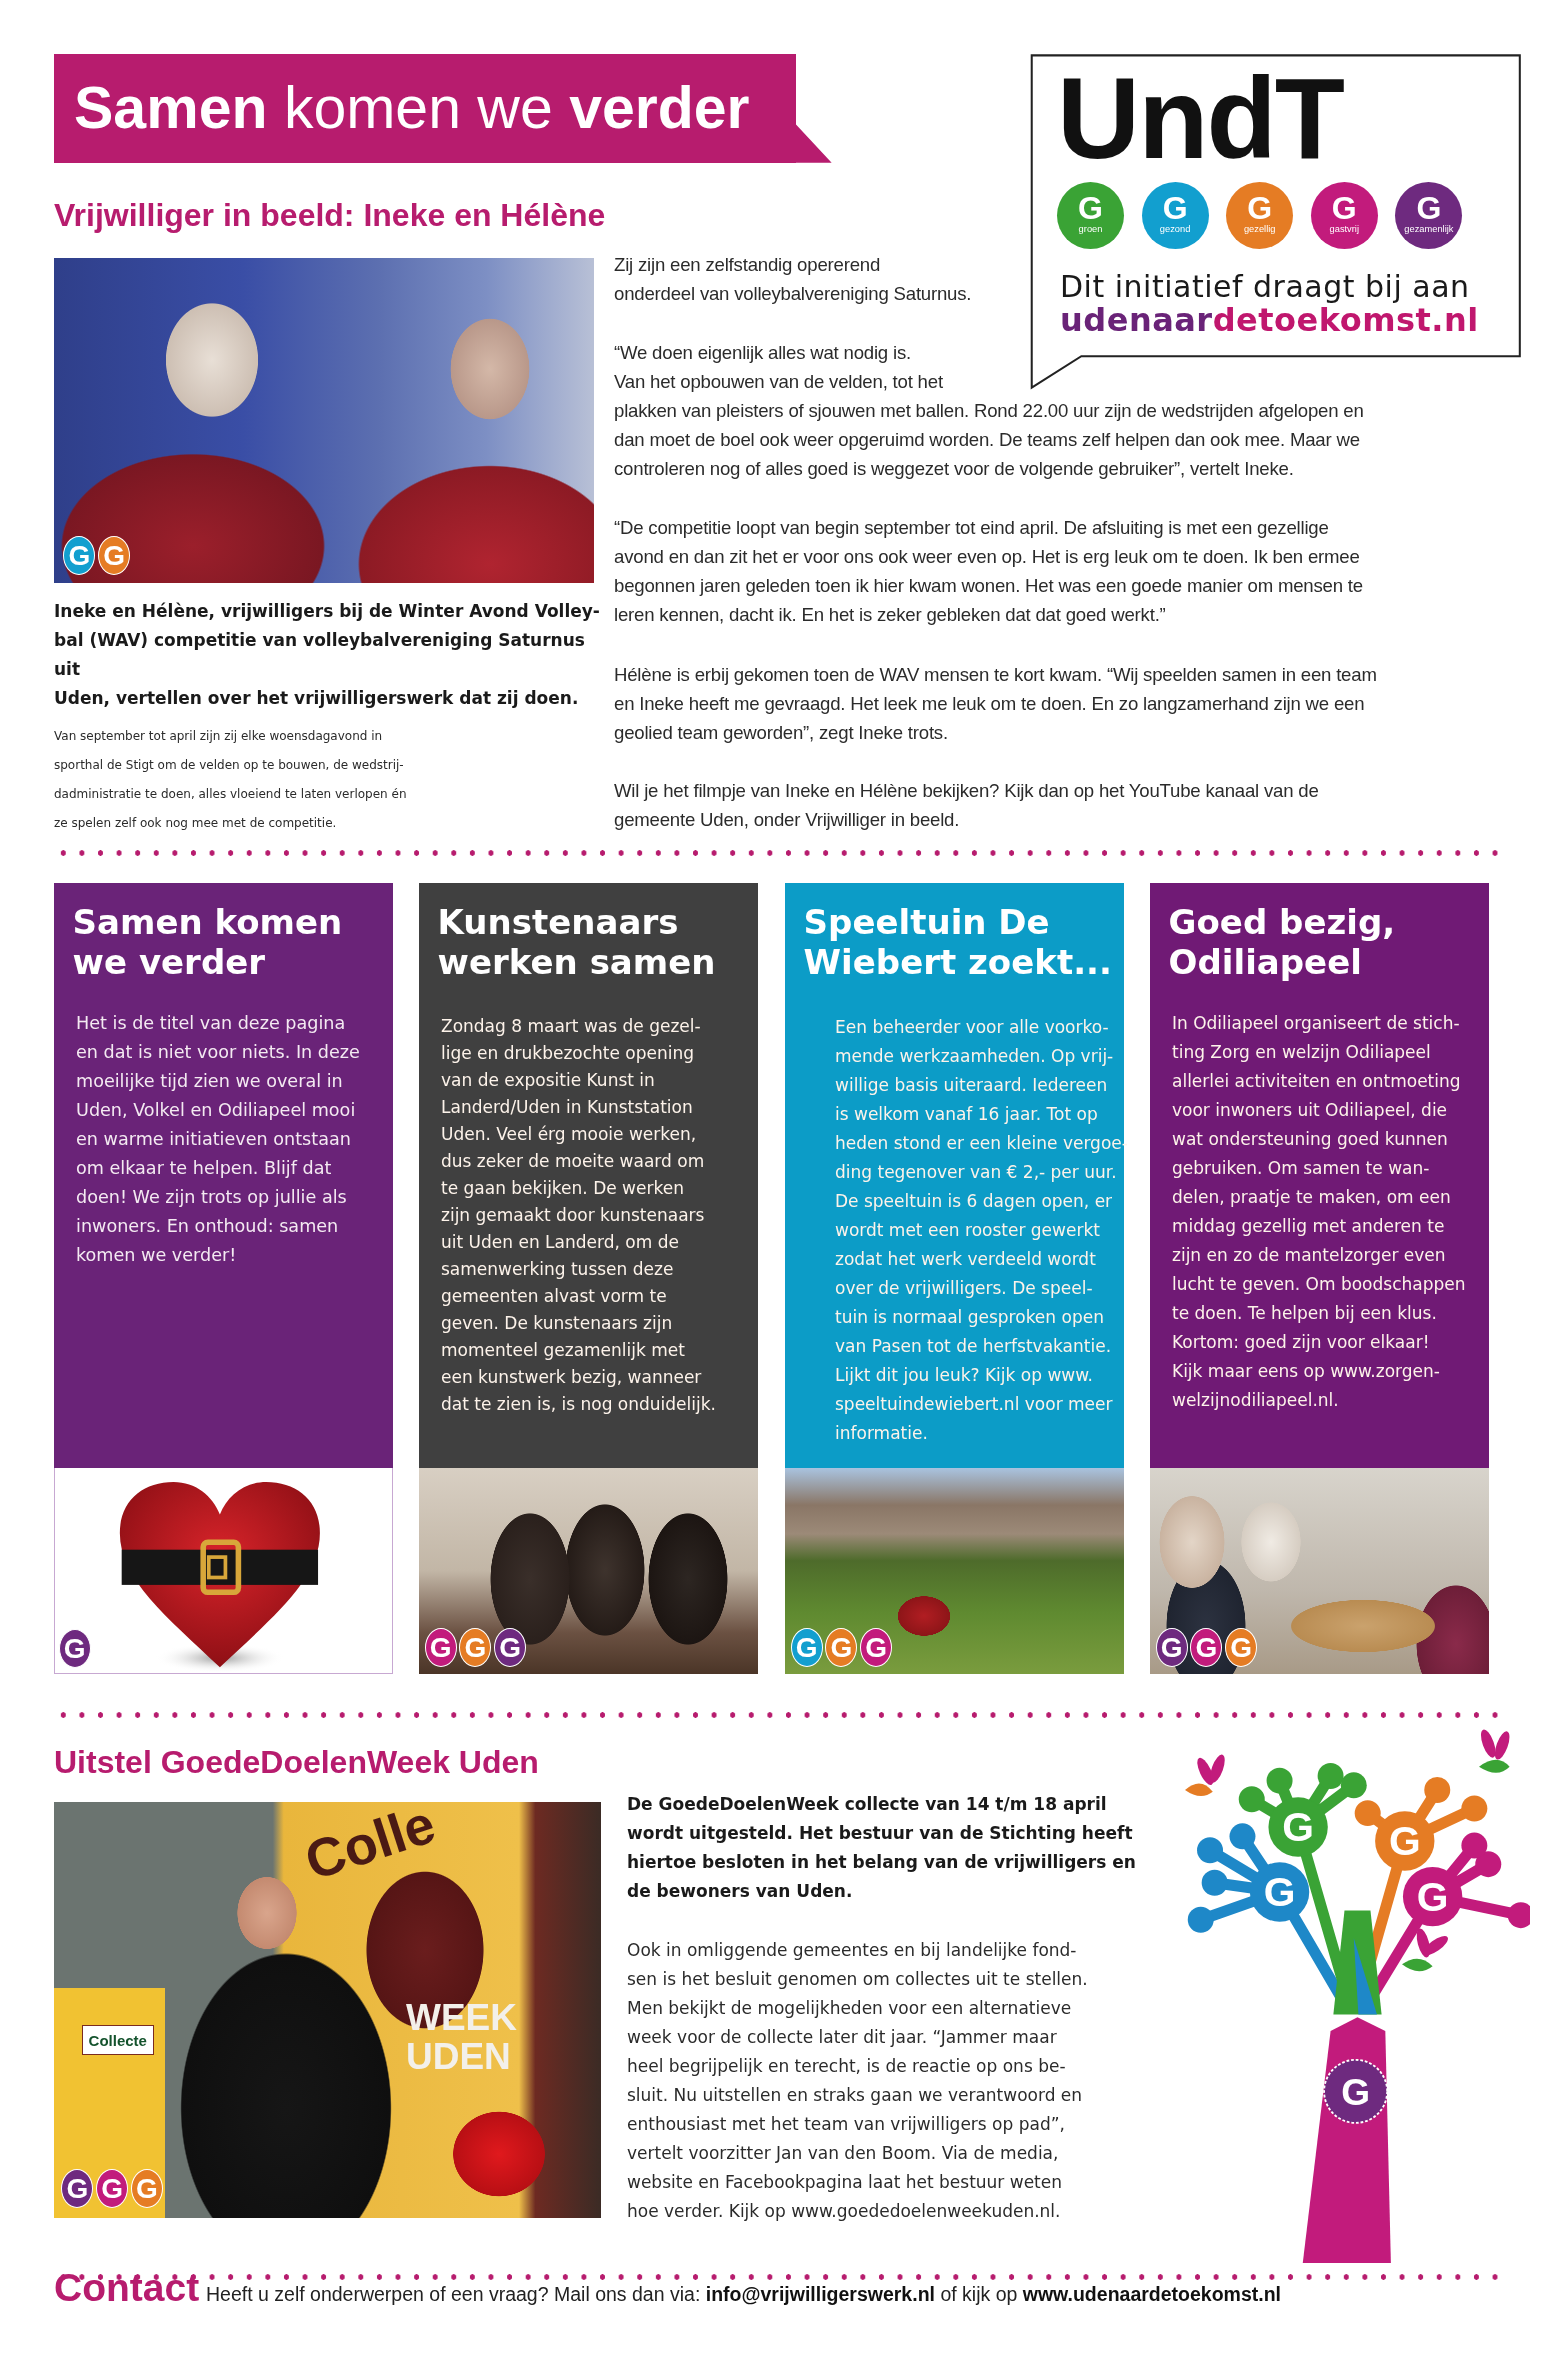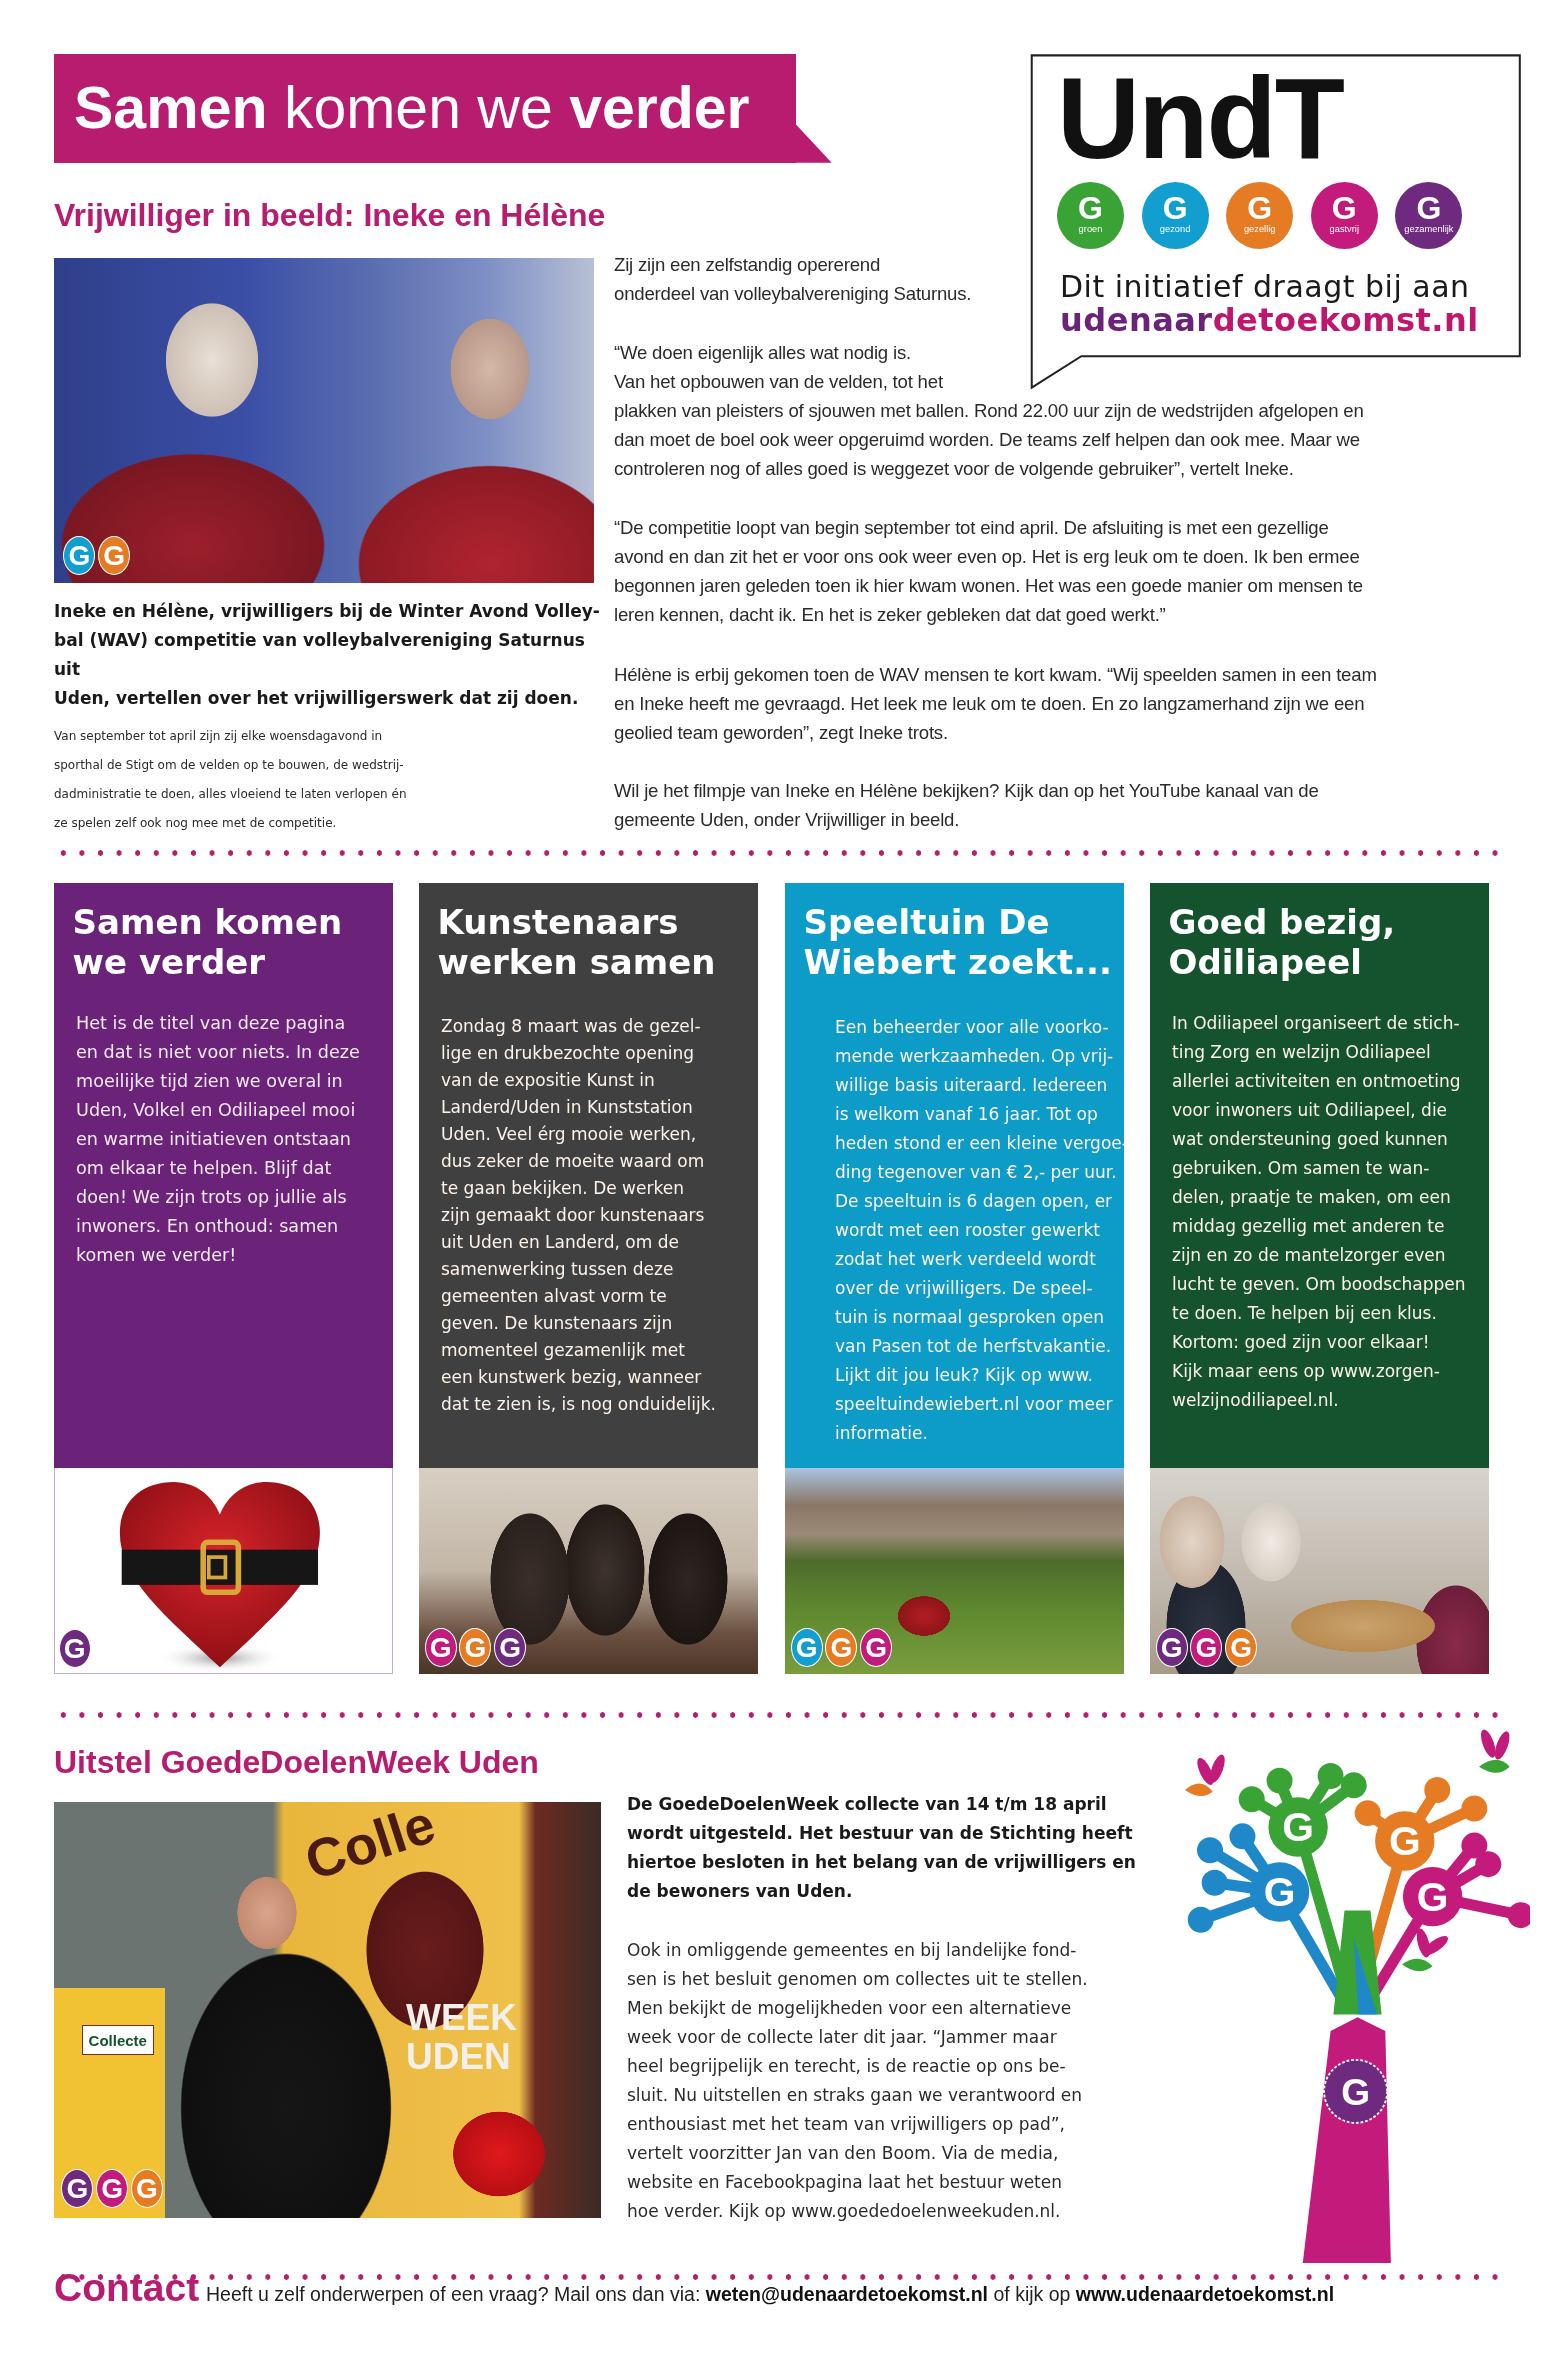--- a/index.html
+++ b/index.html
@@ -85,21 +85,21 @@
     background-image: radial-gradient(circle, #b71c6e 2.4px, transparent 2.8px);
     background-size: 18.6px 5.6px; background-repeat: repeat-x; }
 
   
   .card { position: absolute; top: 883px; width: 339px; height: 586px; }
   .card-title { position: absolute; left: 18.6px; top: 18.6px; font-family: "DejaVu Sans", sans-serif; font-weight: bold; color: #fff; font-size: 34px; line-height: 40px; white-space: pre-line; }
   .card-text { position: absolute; left: 22px; top: 128px; width: 306px; font-family: "DejaVu Sans", sans-serif; font-size: 17.6px; line-height: 29px; color: #f4eaf2; white-space: pre-line; }
   .card-1 { left: 54px; background: #6a2378; }
   .card-2 { left: 419px; background: #404040; }
   .card-3 { left: 785px; background: #0c9cc7; }
-  .card-4 { left: 1150px; background: #14532d; }
+  .card-4 { left: 1150px; background: #701a75; }
   .card-2 .card-text, .card-3 .card-text, .card-4 .card-text { color: #fdf3ea; }
 
   
   .contact-title { left: 54px; top: 2266px; font-family: "Liberation Sans", sans-serif; font-weight: bold; font-size: 39px; color: #b71c6e; white-space: nowrap; }
   .contact-line { left: 206px; top: 2283px; font-family: "Liberation Sans", sans-serif; font-size: 19.5px; color: #222; white-space: nowrap; }
   .contact-line b { color: #111; }
 </style>
 </head>
 <body>
 
@@ -380,15 +380,15 @@
   <path d="M215,312 L210,230 L235,312 Z" fill="#1e88c8"></path>
   <path d="M185,330 L214,315 L244,330 L250,580 L155,580 Z" fill="#c21b7c"></path>
   <circle cx="212" cy="395" r="34" fill="#6e2a7f" stroke="#fff" stroke-width="2" stroke-dasharray="3 2"></circle>
   <text x="212" y="410" font-family="Liberation Sans, sans-serif" font-weight="bold" font-size="40" fill="#fff" text-anchor="middle">G</text>
 </svg>
 
 <div class="dots" style="left:54px; top:2274px; width:1454px;"></div>
 
 <div class="abs contact-title">Contact</div>
 <div class="abs contact-line">
-  <span style="white-space:pre">Heeft u zelf onderwerpen of een vraag? Mail ons dan via: </span><b>weten@udenaardetoekomst.nl</b><span style="white-space:pre"> of kijk op </span><b>www.udenaardetoekomst.nl</b>
+  <span style="white-space:pre">Heeft u zelf onderwerpen of een vraag? Mail ons dan via: </span><b>info@vrijwilligerswerk.nl</b><span style="white-space:pre"> of kijk op </span><b>www.udenaardetoekomst.nl</b>
 </div>
 
 
 </body></html>

